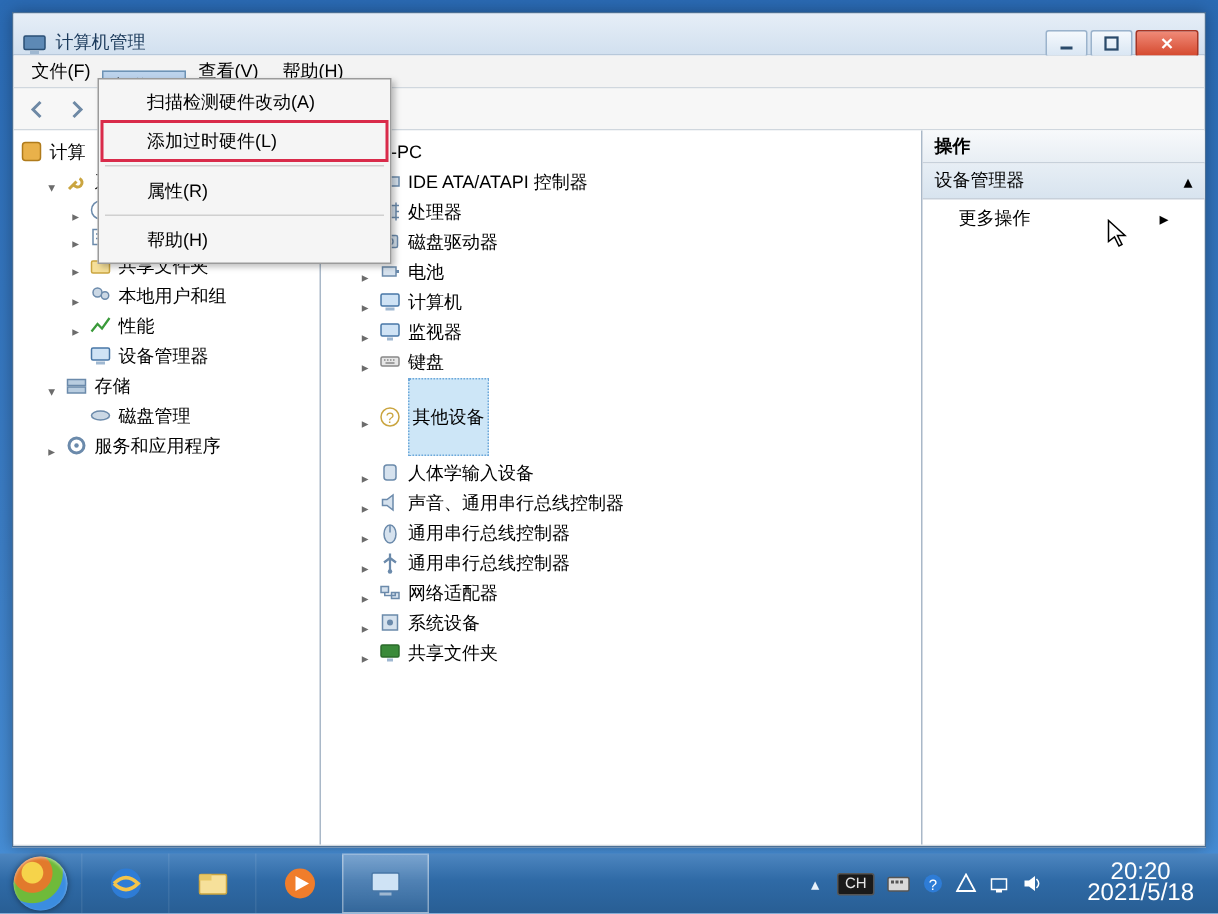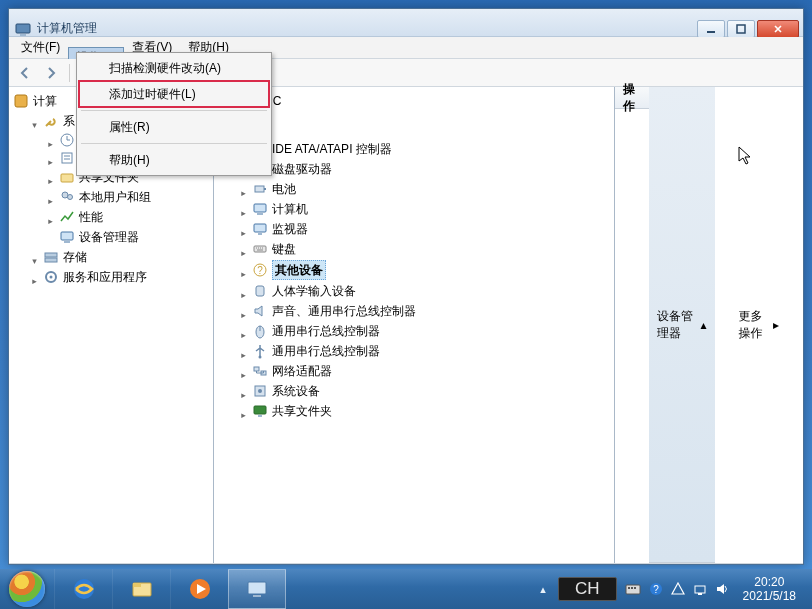--- a/index.html
+++ b/index.html
@@ -124,28 +124,27 @@
   width:11px; height:11px; margin-right:3px;
   color:#6c6c6c; font-size:9px; text-align:center;
 }
 .dev-node .dicon {
   width:16px; height:16px; margin-right:4px;
   display:inline-flex; align-items:center; justify-content:center;
 }
 .dev-node.selected .dev-label {
   background:#cde6f7;
   border:1px dotted #6da7d9;
-  padding:0 2px;
-  font-weight:bold;
+  padding:16px 2px;
 }
 
 .right-pane {
   width:188px;
   background:#fff;
-  display:flex; flex-direction:row;
+  display:flex; flex-direction:column;
 }
 .right-header {
   height:22px;
   background:linear-gradient(to bottom,#f7f9fb,#e8eef4);
   border-bottom:1px solid #c7d0da;
   display:flex; align-items:center;
   padding:0 8px;
   font-weight:bold;
 }
 .right-section {
@@ -164,21 +163,21 @@
   display:flex; align-items:center;
   padding:0 8px;
   font-size:12px;
   color:#333;
   background:#f3f3f3;
 }
 
 
 .context-menu {
   position:absolute;
-  left:76px; top:52px;
+  left:65px; top:52px;
   width:196px;
   background:#f5f5f5;
   border:1px solid #9b9b9b;
   box-shadow:2px 2px 4px rgba(0,0,0,0.25);
   padding:2px;
   z-index:100;
 }
 .ctx-item {
   padding:4px 10px 4px 30px;
   line-height:18px;
@@ -220,24 +219,24 @@
   border:1px solid rgba(255,255,255,0.4);
 }
 .task-spacer { flex:1; }
 .tray {
   display:flex; align-items:center; gap:8px;
   color:#e8f1fa; font-size:11px;
   padding:0 4px;
 }
 .tray-icon { width:14px; height:14px; display:inline-flex; align-items:center; justify-content:center; }
 
-.clock { text-align:center; line-height:14px; font-size:12px; color:#fff; padding:0 6px; }
+.clock { text-align:center; line-height:14px; font-size:16px; color:#fff; padding:0 6px;margin-left:16px; }
 .lang-badge {
   background:#1a1a1a; color:#e4e4e4;
-  font-size:17px; padding:1px 16px; border-radius:2px;
+  font-size:10px; padding:1px 4px; border-radius:2px;
   border:1px solid #555;
 }
 .lang-keys {
   width:16px; height:14px;
   display:inline-flex; align-items:center; justify-content:center;
 }
 
 
 svg { display:block; }
 
@@ -400,20 +399,31 @@
             <span class="ticon">
               <svg width="16" height="16">
                 <rect x="2" y="4" width="12" height="4" fill="#b9cde0" stroke="#6b8aab"></rect>
                 <rect x="2" y="9" width="12" height="4" fill="#b9cde0" stroke="#6b8aab"></rect>
               </svg>
             </span>
             <span>存储</span>
           </div>
           <div class="tree-node">
             <span class="tree-indent"></span>
+            <span class="tree-indent"></span>
+            <span class="exp"></span>
+            <span class="ticon">
+              <svg width="16" height="16">
+                <ellipse cx="8" cy="8" rx="6" ry="3" fill="#cbd8e5" stroke="#6b8aab"></ellipse>
+              </svg>
+            </span>
+            <span>磁盘管理</span>
+          </div>
+          <div class="tree-node">
+            <span class="tree-indent"></span>
             <span class="exp">▸</span>
             <span class="ticon">
               <svg width="16" height="16">
                 <circle cx="8" cy="8" r="5" fill="none" stroke="#6b8aab" stroke-width="2"></circle>
                 <circle cx="8" cy="8" r="1.5" fill="#6b8aab"></circle>
               </svg>
             </span>
             <span>服务和应用程序</span>
           </div>
         </div>
@@ -424,28 +434,38 @@
         <span class="exp">▾</span>
         <span class="dicon">
             <svg width="16" height="16">
               <rect x="2" y="3" width="12" height="8" rx="1" fill="#c7dff5" stroke="#5d89b5"></rect>
               <rect x="5" y="12" width="6" height="2" fill="#9fb8d1"></rect>
             </svg>
           </span>
         <span class="dev-label">n-PC</span>
       </div>
       <div id="device-tree-body">
-          <div class="dev-node" style="padding-left: 22px; margin-top: 28px;">
+          <div class="dev-node" style="padding-left: 22px;">
             <span class="exp">▸</span>
             <span class="dicon">
               <svg width="16" height="16">
                 <rect x="2" y="5" width="12" height="6" fill="#d6e2ee" stroke="#6b8aab"></rect>
               </svg>
             </span>
             <span class="dev-label">IDE ATA/ATAPI 控制器</span>
+          </div>
+          <div class="dev-node" style="padding-left: 22px;">
+            <span class="exp">▸</span>
+            <span class="dicon">
+              <svg width="16" height="16">
+                <rect x="4" y="4" width="8" height="8" fill="#d6e2ee" stroke="#6b8aab"></rect>
+                <path d="M4 2v2M8 2v2M12 2v2M4 14v-2M8 14v-2M12 14v-2M2 4h2M2 8h2M2 12h2M14 4h-2M14 8h-2M14 12h-2" stroke="#6b8aab"></path>
+              </svg>
+            </span>
+            <span class="dev-label">处理器</span>
           </div>
           <div class="dev-node" style="padding-left: 22px;">
             <span class="exp">▸</span>
             <span class="dicon">
               <svg width="16" height="16">
                 <rect x="3" y="4" width="10" height="8" rx="1" fill="#d6e2ee" stroke="#6b8aab"></rect>
                 <circle cx="8" cy="8" r="2" fill="#fff" stroke="#6b8aab"></circle>
               </svg>
             </span>
             <span class="dev-label">磁盘驱动器</span>

